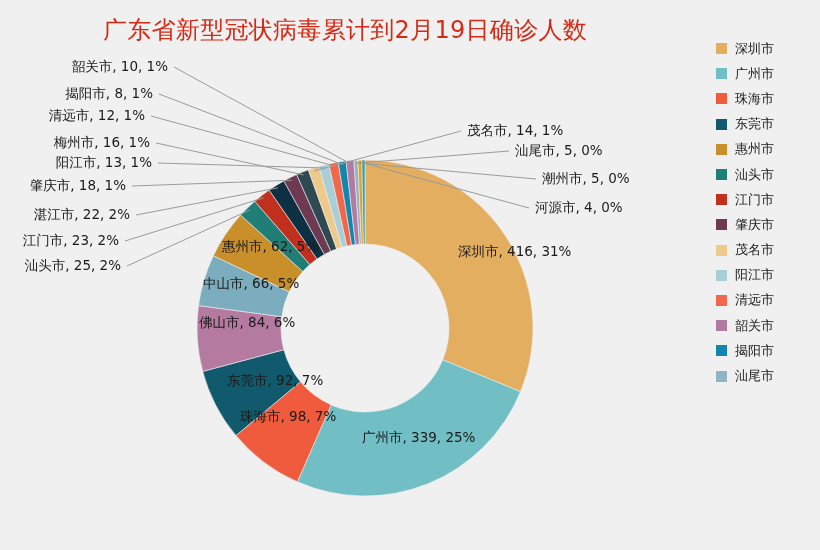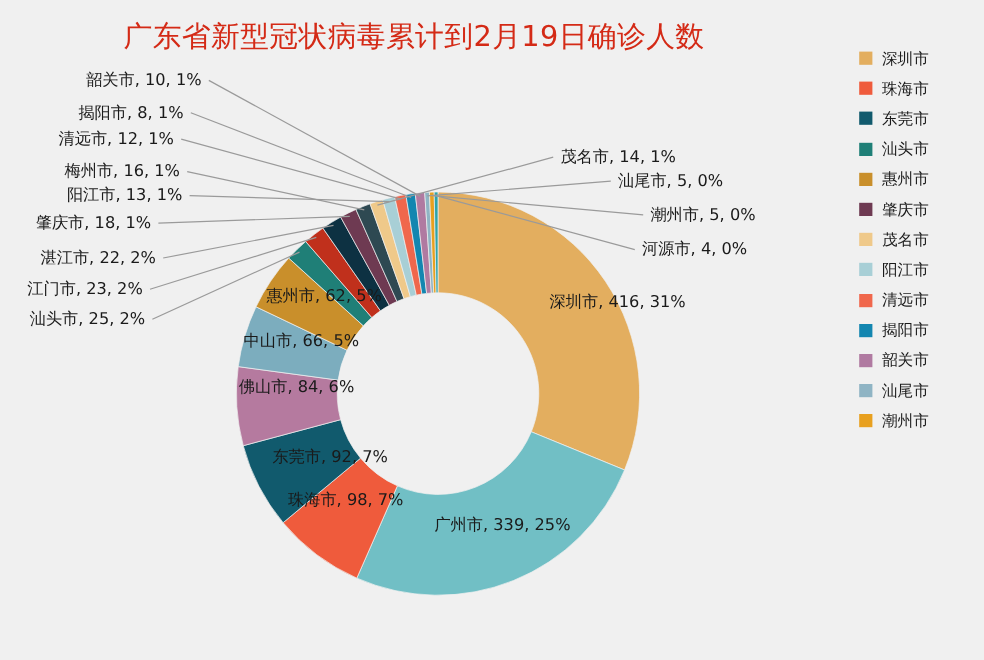--- a/index.html
+++ b/index.html
@@ -144,62 +144,66 @@
         <text x="222" y="251" text-anchor="start" class="inner-label">惠州市, 62, 5%</text>
       </g>
     </svg>
 
   <div class="legend" id="legend">
       <div class="legend-item">
         <span class="legend-swatch" style="background: rgb(227, 174, 95);"></span>
         <span class="legend-label">深圳市</span>
       </div>
       <div class="legend-item">
+        <span class="legend-swatch" style="background: rgb(113, 191, 197);"></span>
+        <span class="legend-label">广州市</span>
+      </div>
+      <div class="legend-item">
         <span class="legend-swatch" style="background: rgb(239, 91, 60);"></span>
         <span class="legend-label">珠海市</span>
       </div>
       <div class="legend-item">
         <span class="legend-swatch" style="background: rgb(17, 90, 109);"></span>
         <span class="legend-label">东莞市</span>
       </div>
       <div class="legend-item">
+        <span class="legend-swatch" style="background: rgb(201, 143, 43);"></span>
+        <span class="legend-label">惠州市</span>
+      </div>
+      <div class="legend-item">
         <span class="legend-swatch" style="background: rgb(31, 127, 119);"></span>
         <span class="legend-label">汕头市</span>
       </div>
       <div class="legend-item">
-        <span class="legend-swatch" style="background: rgb(201, 143, 43);"></span>
-        <span class="legend-label">惠州市</span>
+        <span class="legend-swatch" style="background: rgb(192, 48, 28);"></span>
+        <span class="legend-label">江门市</span>
       </div>
       <div class="legend-item">
         <span class="legend-swatch" style="background: rgb(110, 58, 82);"></span>
         <span class="legend-label">肇庆市</span>
       </div>
       <div class="legend-item">
         <span class="legend-swatch" style="background: rgb(239, 201, 138);"></span>
         <span class="legend-label">茂名市</span>
       </div>
       <div class="legend-item">
         <span class="legend-swatch" style="background: rgb(168, 207, 214);"></span>
         <span class="legend-label">阳江市</span>
       </div>
       <div class="legend-item">
         <span class="legend-swatch" style="background: rgb(240, 103, 76);"></span>
         <span class="legend-label">清远市</span>
       </div>
       <div class="legend-item">
+        <span class="legend-swatch" style="background: rgb(176, 122, 161);"></span>
+        <span class="legend-label">韶关市</span>
+      </div>
+      <div class="legend-item">
         <span class="legend-swatch" style="background: rgb(19, 134, 176);"></span>
         <span class="legend-label">揭阳市</span>
       </div>
       <div class="legend-item">
-        <span class="legend-swatch" style="background: rgb(176, 122, 161);"></span>
-        <span class="legend-label">韶关市</span>
-      </div>
-      <div class="legend-item">
         <span class="legend-swatch" style="background: rgb(143, 180, 196);"></span>
         <span class="legend-label">汕尾市</span>
       </div>
-      <div class="legend-item">
-        <span class="legend-swatch" style="background: rgb(232, 160, 31);"></span>
-        <span class="legend-label">潮州市</span>
-      </div>
     </div>
 
 </div>
 
 </body></html>

